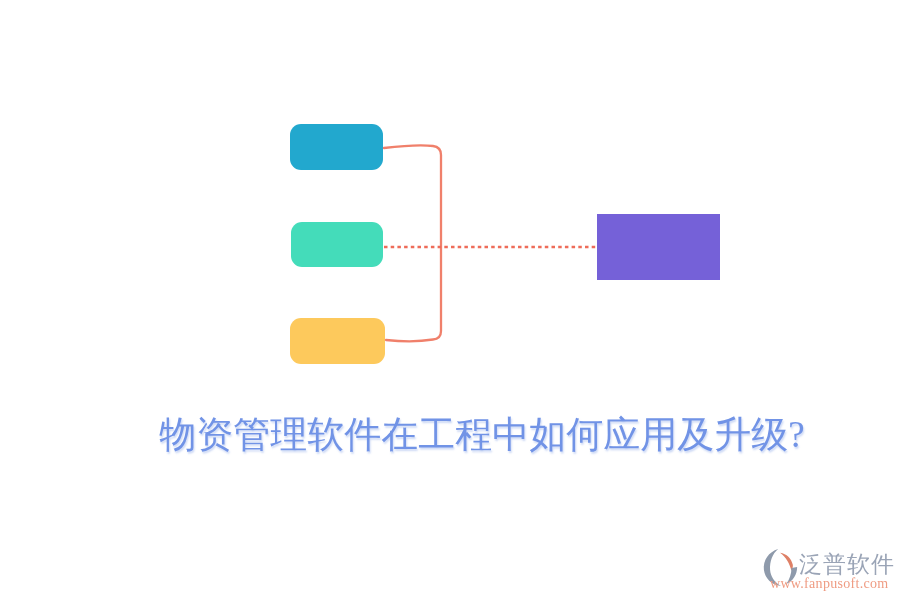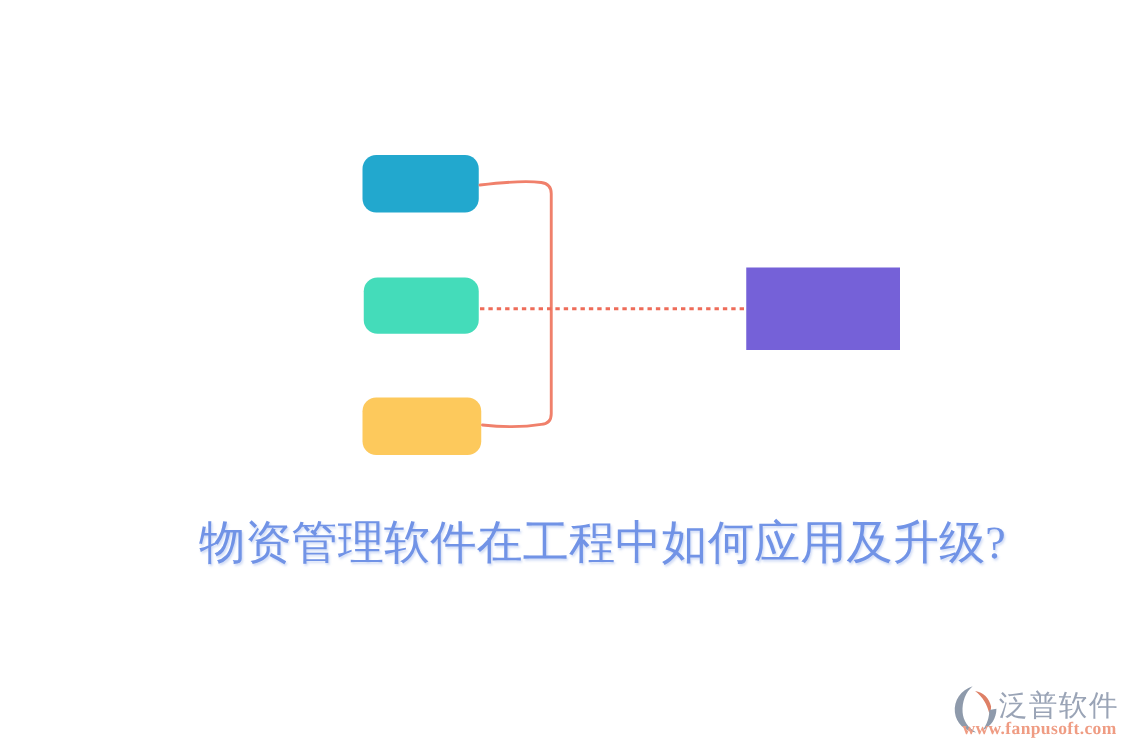--- a/index.html
+++ b/index.html
@@ -57,21 +57,21 @@
     font-size: 23px;
     font-weight: 400;
     letter-spacing: 1px;
     white-space: nowrap;
   }
   .watermark-url {
     position: absolute;
     left: 8px; top: 30px;
     font-family: "Liberation Serif", "DejaVu Serif", serif;
     font-size: 14px;
-    font-weight: 700;
+    font-weight: 400;
     letter-spacing: 0.3px;
     white-space: nowrap;
   }
 </style>
 </head>
 <body>
 
 <div class="canvas">
 
   <div class="node node-top" style="background-color: rgb(34, 168, 206);"></div>

